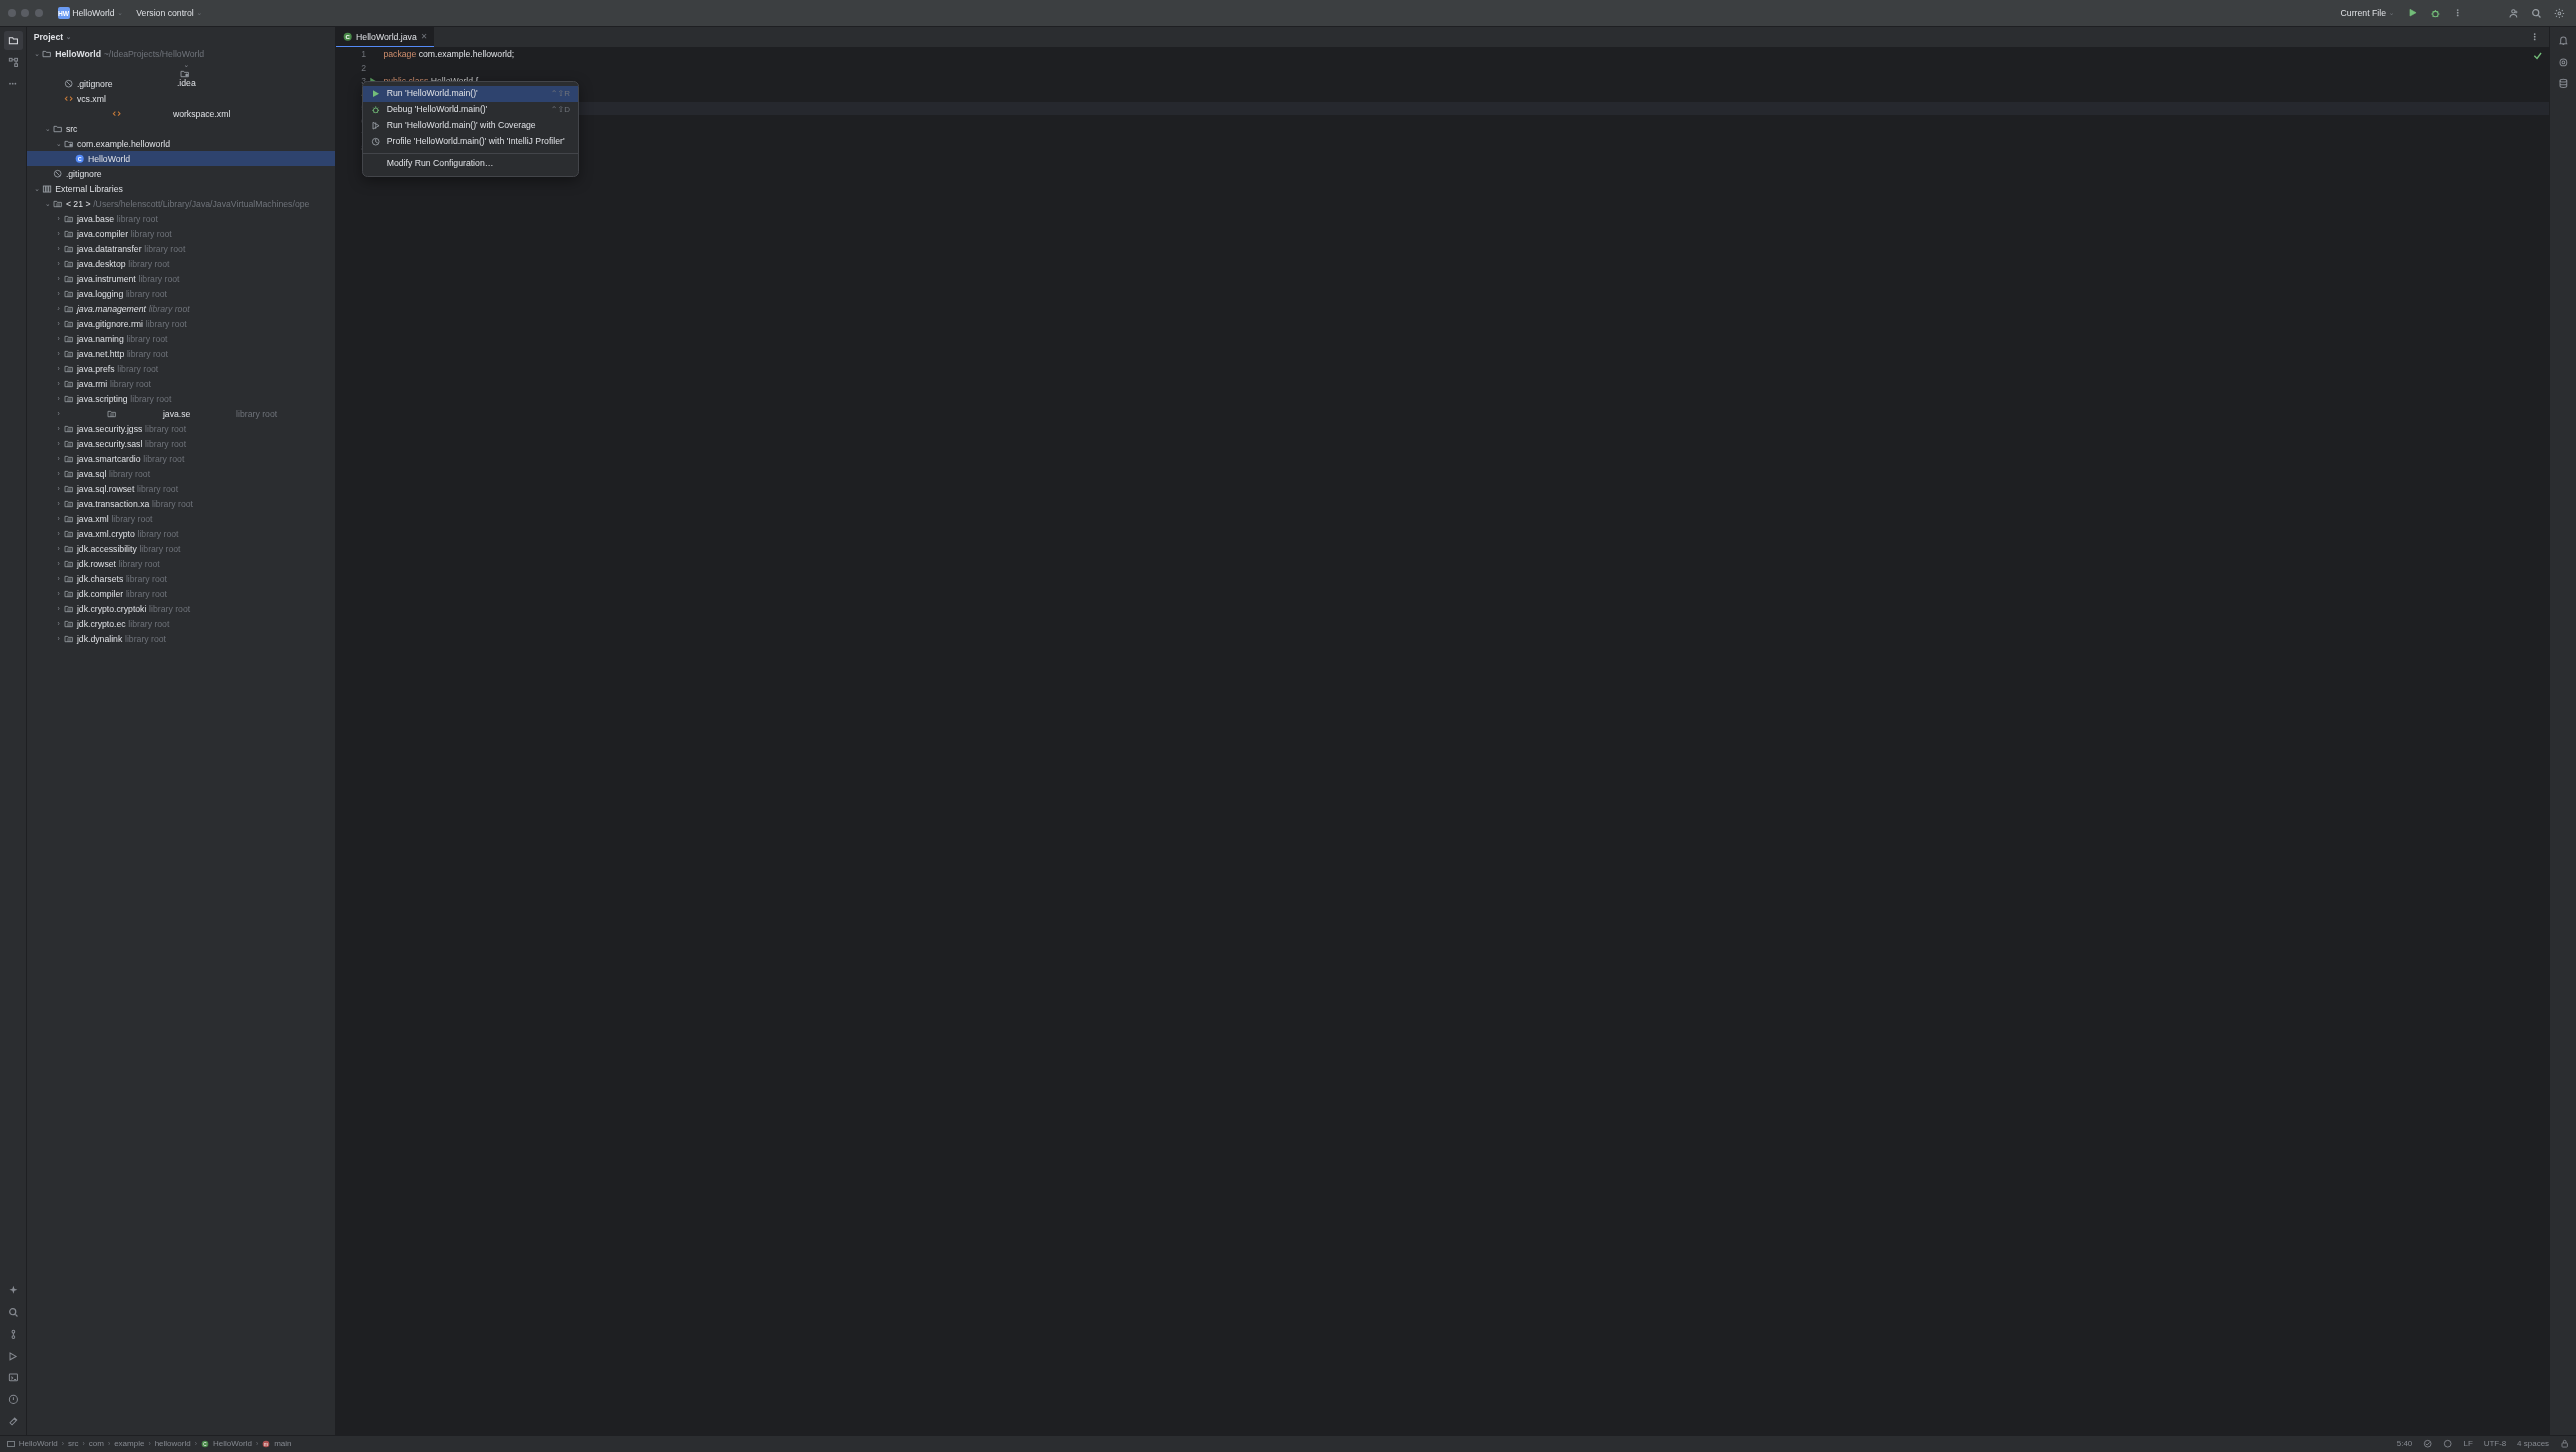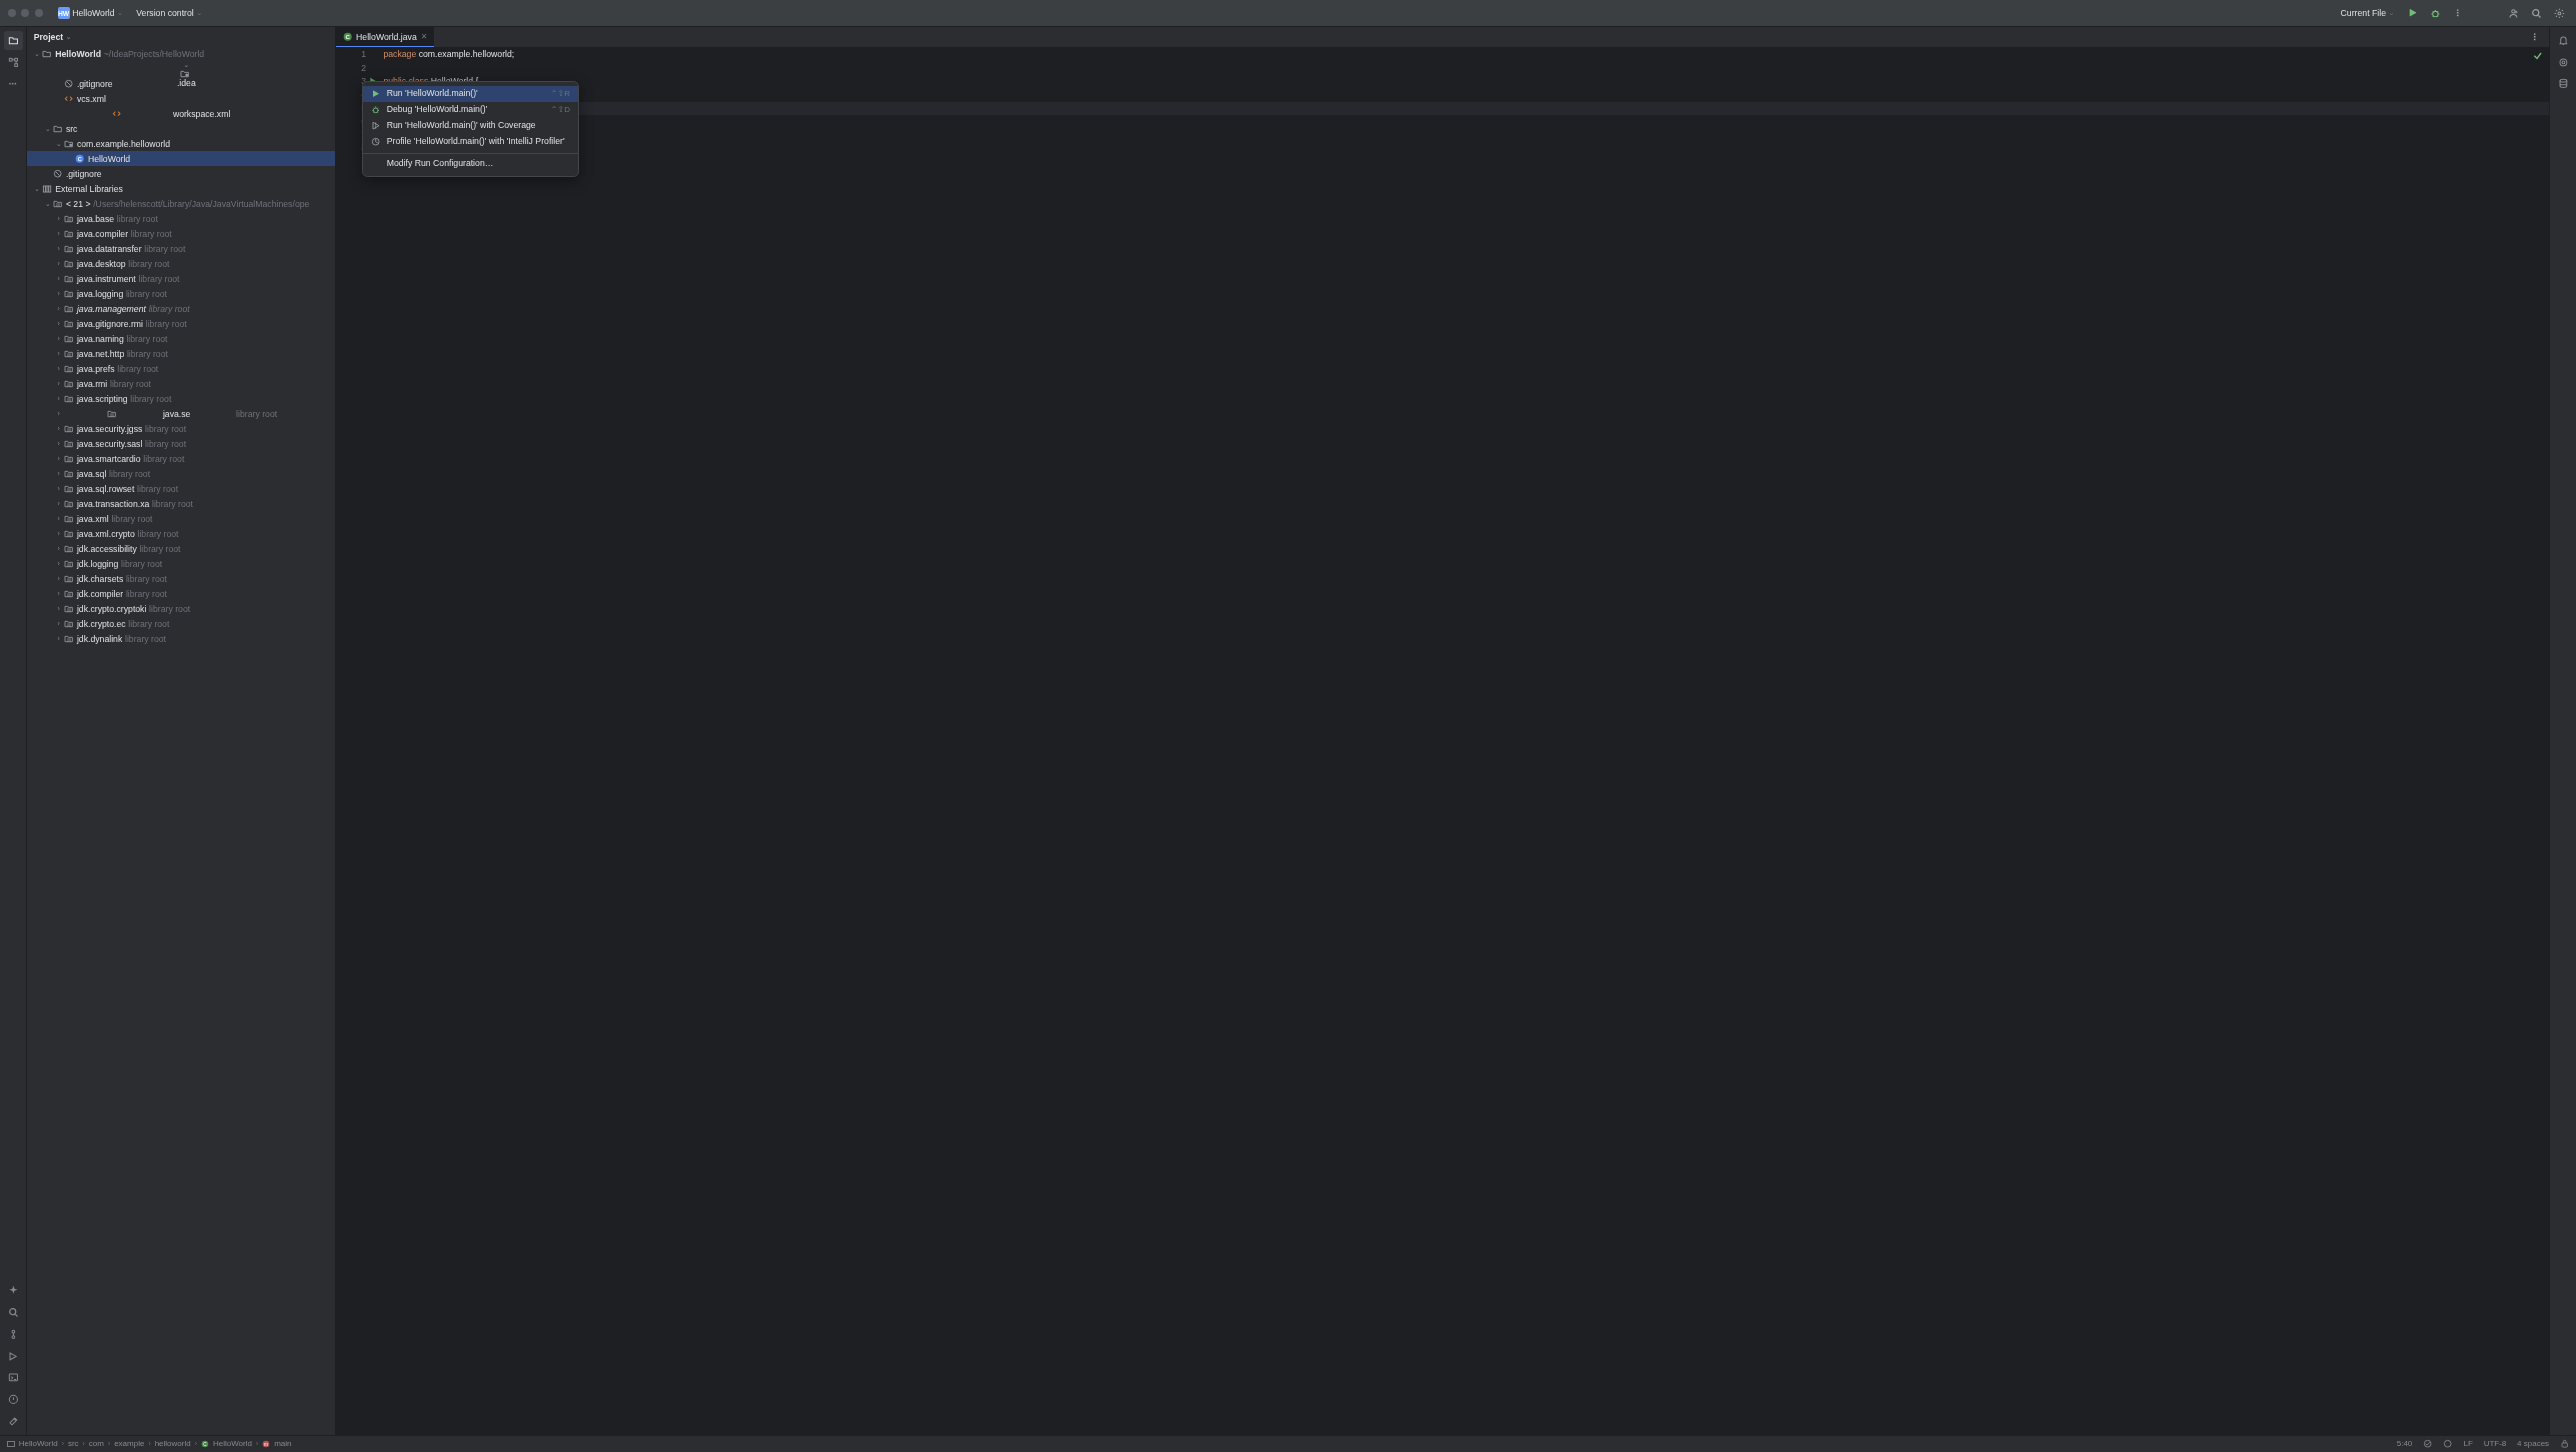--- a/index.html
+++ b/index.html
@@ -602,21 +602,21 @@
           <span class="tree-hint">library root</span>
         </div>
         <div class="tree-row" style="padding-left: 27px;">
           <span class="tree-arrow">›</span>
           <span class="tree-icon">
             <svg width="9.4" height="9.4" viewBox="0 0 14 14" fill="none" stroke="#9aa0a6" stroke-width="1.2">
               <path d="M1.5 3.5h4l1 1.5h6v6.5h-11z"></path>
               <rect x="5" y="7" width="5" height="4" fill="#9aa0a6" opacity="0.4"></rect>
             </svg>
           </span>
-          <span class="tree-label">jdk.logging</span>
+          <span class="tree-label">jdk.rowset</span>
           <span class="tree-hint">library root</span>
         </div>
         <div class="tree-row" style="padding-left: 27px;">
           <span class="tree-arrow">›</span>
           <span class="tree-icon">
             <svg width="9.4" height="9.4" viewBox="0 0 14 14" fill="none" stroke="#9aa0a6" stroke-width="1.2">
               <path d="M1.5 3.5h4l1 1.5h6v6.5h-11z"></path>
               <rect x="5" y="7" width="5" height="4" fill="#9aa0a6" opacity="0.4"></rect>
             </svg>
           </span>

